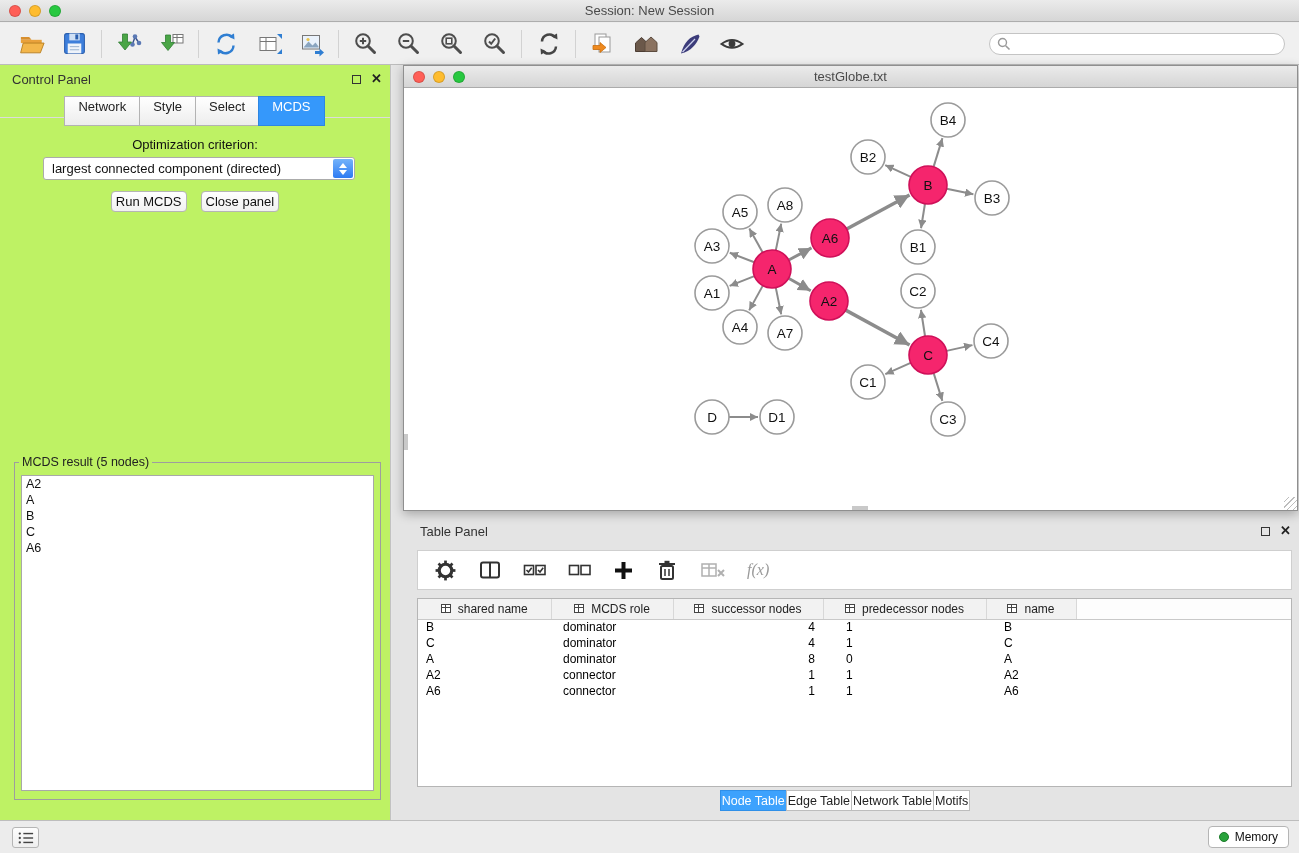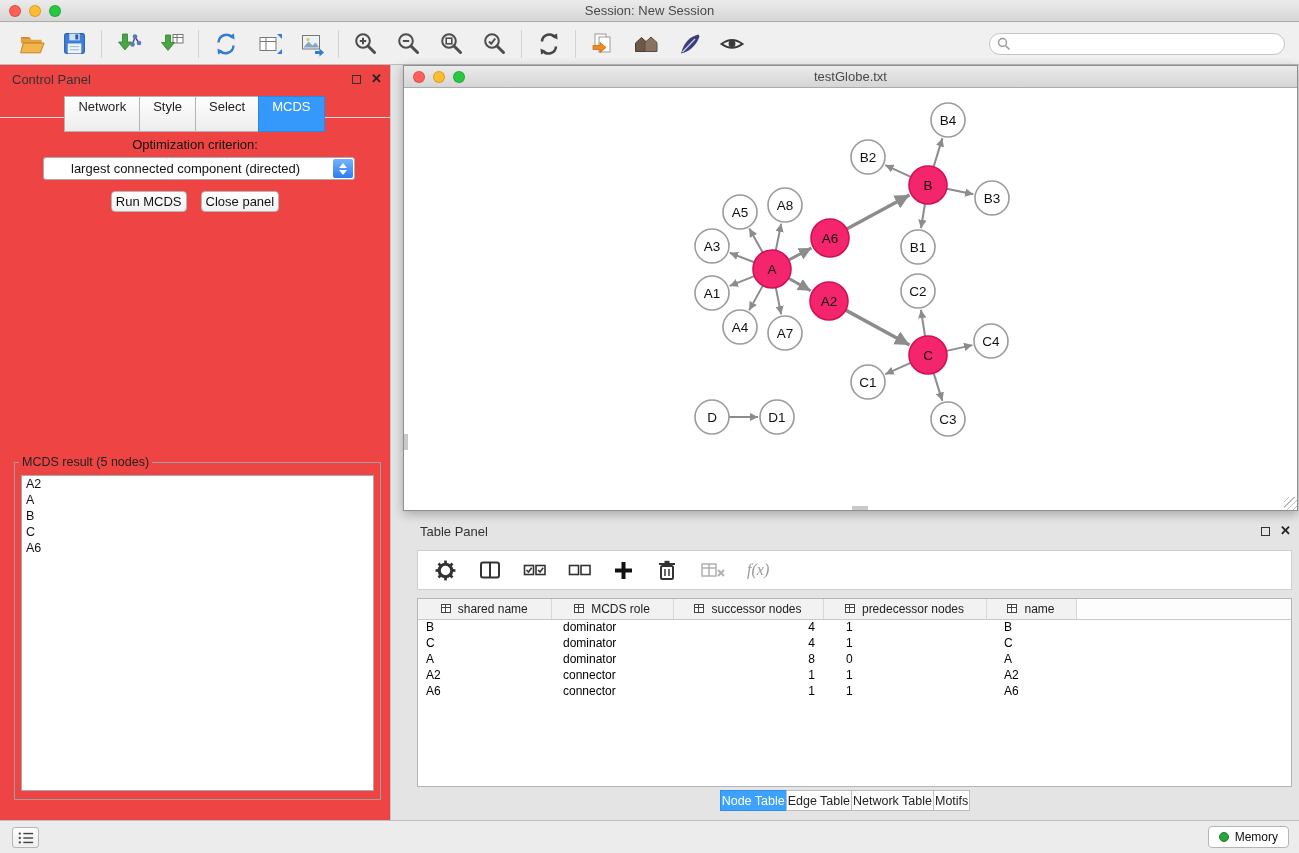--- a/index.html
+++ b/index.html
@@ -23,36 +23,36 @@
   .tsep { width:1px; height:28px; background:#d2d2d2; margin:0 5px; }
   .search-wrap { margin-left:auto; position:relative; width:296px; height:22px; margin-right:4px; }
   .search-input { width:100%; height:22px; border-radius:12px; border:1px solid #c4c4c4; background:#fff;
                   padding:0 8px 0 26px; font-size:12px; outline:none; font-family:inherit; }
   .search-glyph { position:absolute; left:8px; top:4px; }
 
   
   .main { position:absolute; top:65px; left:0; right:0; bottom:33px; background:#e6e6e6; }
 
   
-  .control-panel { position:absolute; left:0; top:0; bottom:0; width:391px; background:#ef4444;
+  .control-panel { position:absolute; left:0; top:0; bottom:0; width:391px; background:#bef264;
                    border-right:1px solid #c2c2c2; }
   .panel-header { position:absolute; top:4px; left:0; right:0; height:24px; }
   .panel-title { position:absolute; left:12px; top:3px; font-size:13px; color:#333; }
   .panel-icons { position:absolute; right:8px; top:4px; display:flex; gap:10px; align-items:center; }
   .float-box { width:9px; height:9px; border:1.6px solid #333; display:inline-block; }
   .close-x { font-size:13px; font-weight:bold; color:#222; line-height:12px; }
   .cp-tabs { position:absolute; top:31px; left:0; right:0; display:flex; justify-content:center; }
-  .cp-tab { height:36px; line-height:20px; padding:0 13px; font-size:13px; color:#222;
+  .cp-tab { height:30px; line-height:20px; padding:0 13px; font-size:13px; color:#222;
             background:linear-gradient(#ffffff,#ededed); border:1px solid #b3b3b3; margin-left:-1px; }
   .cp-tab.active { background:#3598fb; border-color:#2d86e2; color:#fff; }
   .cp-rule { position:absolute; top:52px; left:0; right:0; border-top:1px solid #dcdcdc; }
   .opt-label { position:absolute; top:72px; left:0; right:0; text-align:center; font-size:13px; color:#111; }
   .dropdown { position:absolute; top:92px; left:43px; width:312px; height:23px; background:#fff;
               border:1px solid #ababab; border-radius:3px; }
-  .dropdown-text { position:absolute; left:8px; top:3px; font-size:13px; color:#111;margin-left:19px; }
+  .dropdown-text { position:absolute; left:8px; top:3px; font-size:13px; color:#111; }
   .stepper { position:absolute; right:1px; top:1px; bottom:1px; width:20px; border-radius:2px;
              background:linear-gradient(#74b3fa,#2e7bf3); display:flex; flex-direction:column;
              align-items:center; justify-content:center; }
   .tri-up { width:0; height:0; border-left:4px solid transparent; border-right:4px solid transparent;
             border-bottom:5px solid #fff; margin-bottom:2px; }
   .tri-down { width:0; height:0; border-left:4px solid transparent; border-right:4px solid transparent;
               border-top:5px solid #fff; }
   .cp-buttons { position:absolute; top:126px; left:0; right:0; display:flex; justify-content:center; gap:14px; }
   .mac-btn { height:21px; padding:0 4px; font-size:13px; color:#111; font-family:inherit;
              background:linear-gradient(#ffffff,#f1f1f1); border:1px solid #b5b5b5; border-radius:4px; }

